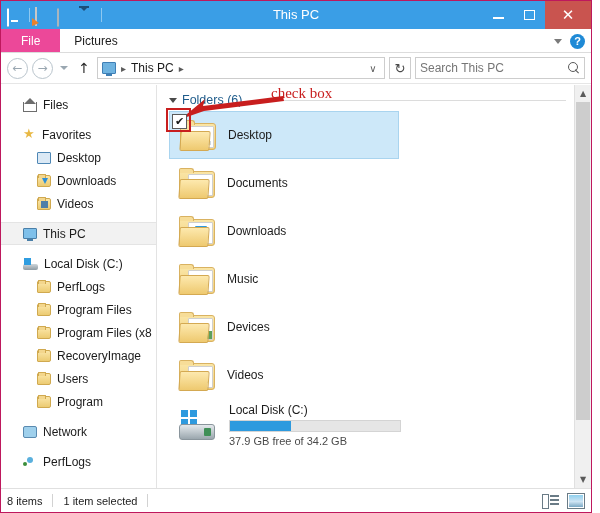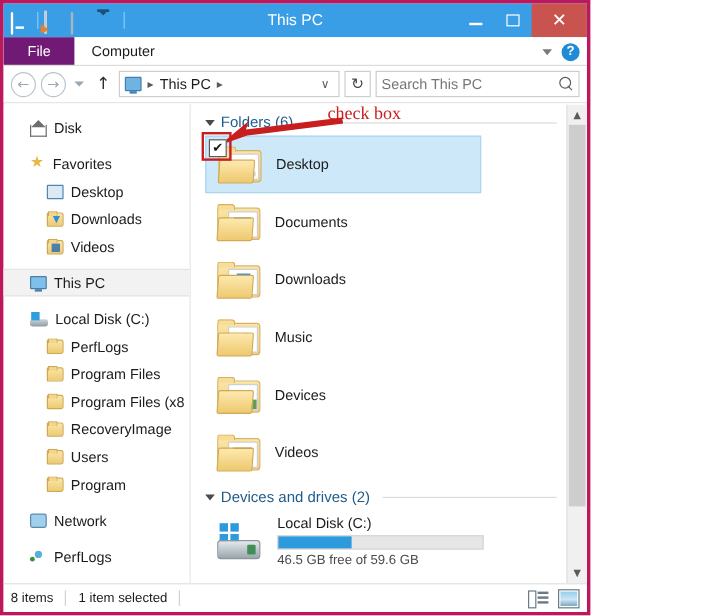--- a/index.html
+++ b/index.html
@@ -3,23 +3,23 @@
 <meta charset="utf-8">
 <style>
   * { box-sizing: border-box; margin: 0; padding: 0; }
   html, body {
     width: 600px; height: 513px;
     font-family: "Liberation Sans", sans-serif;
     overflow: hidden;
     background: #ffffff;
   }
   #app {
-    width: 492px; height: 513px;
+    width: 592px; height: 513px;
     position: relative;
-    border: 3px solid #be185d;
+    border: 1px solid #be185d;
     background: #ffffff;
   }
 
   
   .titlebar {
     height: 28px;
     background: #3a9ee6;
     display: flex;
     align-items: center;
     position: relative;
@@ -89,21 +89,21 @@
   .ribbon {
     height: 24px; background: #ffffff;
     display: flex; align-items: stretch;
     border-bottom: 1px solid #dcdcdc;
     position: relative;
   }
   .tab {
     display: flex; align-items: center; padding: 0 14px;
     font-size: 12px; color: #1b1b1b;
   }
-  .tab.file { background: #701a75; color: #ffffff; padding: 0 20px; }
+  .tab.file { background: #ec4899; color: #ffffff; padding: 0 20px; }
   .ribbon-right {
     position: absolute; right: 6px; top: 0; height: 24px;
     display: flex; align-items: center; gap: 8px;
   }
   .chev-dn {
     width: 0; height: 0;
     border-left: 4px solid transparent;
     border-right: 4px solid transparent;
     border-top: 5px solid #7a7a7a;
   }
@@ -487,21 +487,21 @@
           <span class="glyph-max"></span>
         </div>
       <div class="win-btn close">
           <span class="glyph-close">✕</span>
         </div>
     </div>
   </div>
 
   <div class="ribbon">
     <div class="tab file">File</div>
-    <div class="tab">Computer</div>
+    <div class="tab">Pictures</div>
     <div class="ribbon-right">
       <span class="chev-dn"></span>
       <span class="help-circle">?</span>
     </div>
   </div>
 
   <div class="addrbar">
     <div class="nav-circle">←</div>
     <div class="nav-circle">→</div>
     <div class="nav-drop">
@@ -521,21 +521,21 @@
       <span class="txt">Search This PC</span>
       <span class="search-mag"></span>
     </div>
   </div>
 
   <div class="body">
 
     <div class="sidebar">
       <div class="nav-item">
         <span class="i-home"></span>
-        <span class="nav-label">Disk</span>
+        <span class="nav-label">Files</span>
       </div>
       <div class="nav-group-gap"></div>
       <div class="nav-item">
         <span class="i-star">★</span>
         <span class="nav-label">Favorites</span>
       </div>
       <div class="nav-item lvl2">
         <span class="i-desktop-sm"></span>
         <span class="nav-label">Desktop</span>
       </div>
@@ -657,42 +657,37 @@
         <div class="tile">
           <span class="bigfolder">
             <span class="back"></span>
               <span class="tabtop"></span>
             <span class="inner in-vid"></span>
               <span class="front"></span>
           </span>
           <span class="tile-label">Videos</span>
         </div>
 
-        <div class="group-header" style="padding-top:6px;">
-          <span class="group-caret"></span>
-          <span>Devices and drives (2)</span>
-          <span class="group-rule"></span>
-        </div>
 
         <div class="drive-tile">
           <span class="drive-icon">
             <span class="winflag">
                 <span></span>
                 <span></span>
                 <span></span>
                 <span></span>
               </span>
             <span class="body3d"></span>
           </span>
           <span class="drive-info">
             <span class="drive-name">Local Disk (C:)</span>
             <span class="drive-bar">
                 <i id="cap-fill" style="width: 36%;"></i>
               </span>
-            <span class="drive-sub">46.5 GB free of 59.6 GB</span>
+            <span class="drive-sub">37.9 GB free of 34.2 GB</span>
           </span>
         </div>
       </div>
 
       <div class="annot-text" style="left:114px; top:0px;">check box</div>
       <svg class="annot-arrow" style="left:22px; top:8px;" width="110" height="40">
         <polygon points="2,26 26,6 24,13 104,3 105,8 25,18" fill="#c81e1e"></polygon>
       </svg>
 
       <div class="vscroll">

